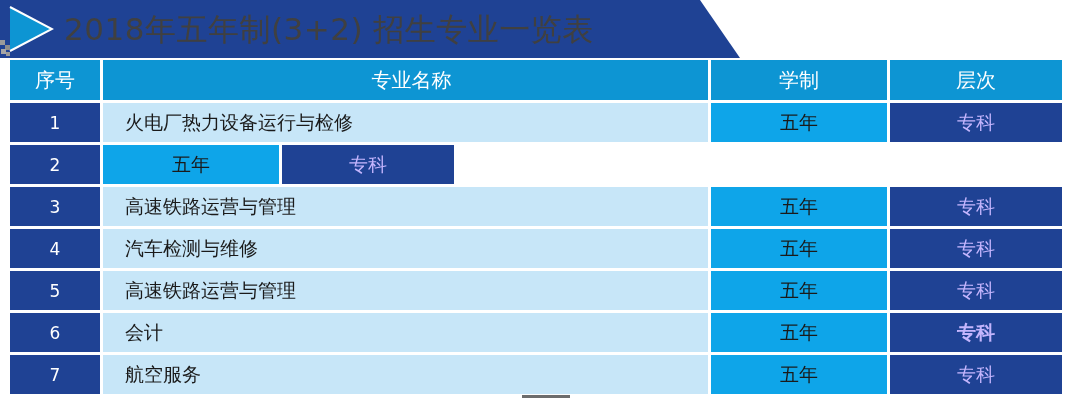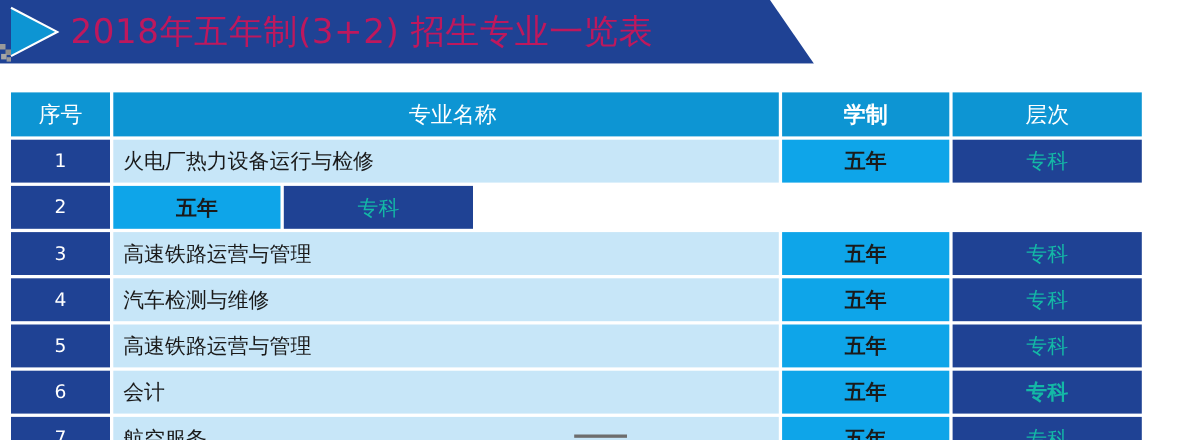--- a/index.html
+++ b/index.html
@@ -45,21 +45,21 @@
     width: 46px;
     height: 48px;
   }
   .banner-chevron svg { display: block; }
   .banner-title {
     position: absolute;
     left: 64px;
     top: 0;
     height: 58px;
     line-height: 58px;
-    color: #be185d;
+    color: #404040;
     font-size: 31px;
     letter-spacing: 0.5px;
     white-space: nowrap;
   }
 
   
   .deco-mark {
     position: absolute;
     left: 0px;
     top: 38px;
@@ -74,33 +74,33 @@
     left: 10px;
     top: 60px;
     width: 1068px;
   }
   .row {
     display: flex;
     width: 100%;
     margin-bottom: 3px;
     height: 39px;
   }
-  .row.header-row { height: 40px; margin-top: 24px; }
+  .row.header-row { height: 40px; }
 
   .cell {
     display: flex;
     align-items: center;
     font-size: 19px;
     box-sizing: border-box;
   }
 
   
   .c-index  { width: 90px;  margin-right: 3px; justify-content: center; }
-  .c-name   { width: 605px; margin-right: 3px; justify-content: flex-start; padding-left: 9px; }
-  .c-years  { width: 152px; margin-right: 3px; justify-content: center; font-weight: bold; }
+  .c-name   { width: 605px; margin-right: 3px; justify-content: flex-start; padding-left: 22px; }
+  .c-years  { width: 176px; margin-right: 3px; justify-content: center; }
   .c-level  { width: 172px; justify-content: center; }
 
   
   .header-row .cell {
     background: #0D95D3;
     color: #ffffff;
     font-size: 20px;
   }
   .header-row .c-name { justify-content: center; padding-left: 12px; }
 
@@ -113,21 +113,21 @@
   .body-row .c-name {
     background: #C7E6F8;
     color: #1a1a1a;
   }
   .body-row .c-years {
     background: #0ea5e9;
     color: #1a1a1a;
   }
   .body-row .c-level {
     background: #1F4294;
-    color: #14b8a6;
+    color: #c4b5fd;
   }
   .body-row.emphasis .c-level { font-weight: bold; }
 
   
   .bottom-stub {
     position: absolute;
     left: 522px;
     top: 395px;
     width: 48px;
     height: 3px;

